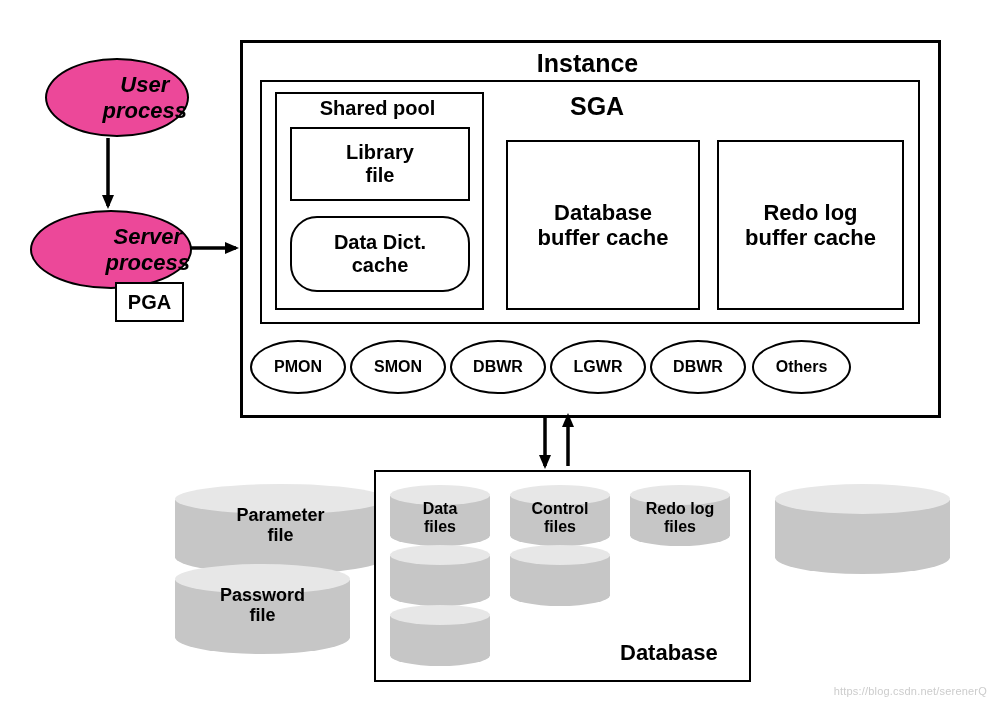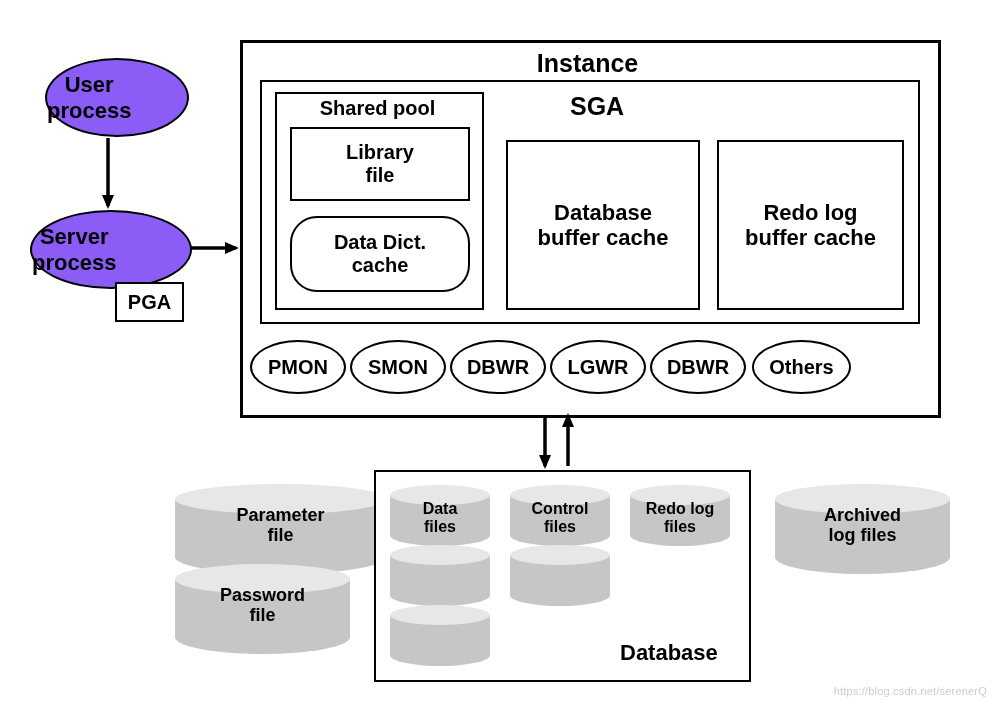--- a/index.html
+++ b/index.html
@@ -11,46 +11,47 @@
     background: #fff;
     position: relative;
   }
   .abs { position: absolute; }
   .center { text-align: center; }
 
   
   .ellipse {
     border: 2.5px solid #000;
     border-radius: 50%;
-    background: #8b5cf6;
+    background: #ec4899;
     display: flex;
     align-items: center;
-    justify-content: flex-start;
+    justify-content: flex-end;
     line-height: 1.15;
+    font-style: italic;
   }
 
   
   .box {
     border: 3px solid #000;
     background: #fff;
   }
   .box2 {
     border: 2.5px solid #000;
     background: #fff;
   }
 
   .pill {
     border: 2px solid #000;
     border-radius: 50%;
     background: #fff;
     display: flex;
     align-items: center;
     justify-content: center;
     font-weight: bold;
-    font-size: 20px;
+    font-size: 16px;
   }
 
   .title-inst {
     font-size: 25px;
     font-weight: bold;
   }
   .title-sga {
     font-size: 25px;
     font-weight: bold;
   }
@@ -243,22 +244,20 @@
   <div class="cyl-body" style="top:8px; height:40px;"></div>
   <div class="cyl-top" style="top:-3px; height:20px;"></div>
   <div class="cyl-label lbl-tiny" style="top:12px; white-space:pre-line;">Redo log
 files</div>
 </div>
 
 <div class="cylinder" style="left:775px; top:488px; width:175px; height:78px;">
   <div class="cyl-bot" style="top:52px; height:34px;"></div>
   <div class="cyl-body" style="top:12px; height:58px;"></div>
   <div class="cyl-top" style="top:-4px; height:30px;"></div>
-  <div class="cyl-label lbl-18" style="top:18px; white-space:pre-line;">Archived
-log files</div>
 </div>
 
 <svg class="arrows">
   <defs>
     <marker id="ah" markerWidth="14" markerHeight="12" refX="11" refY="6" orient="auto" markerUnits="userSpaceOnUse">
       <path d="M0,0 L14,6 L0,12 z" fill="#000"></path>
     </marker>
   </defs>
 
   <line x1="108" y1="138" x2="108" y2="206" stroke="#000" stroke-width="3.5" marker-end="url(#ah)"></line>

